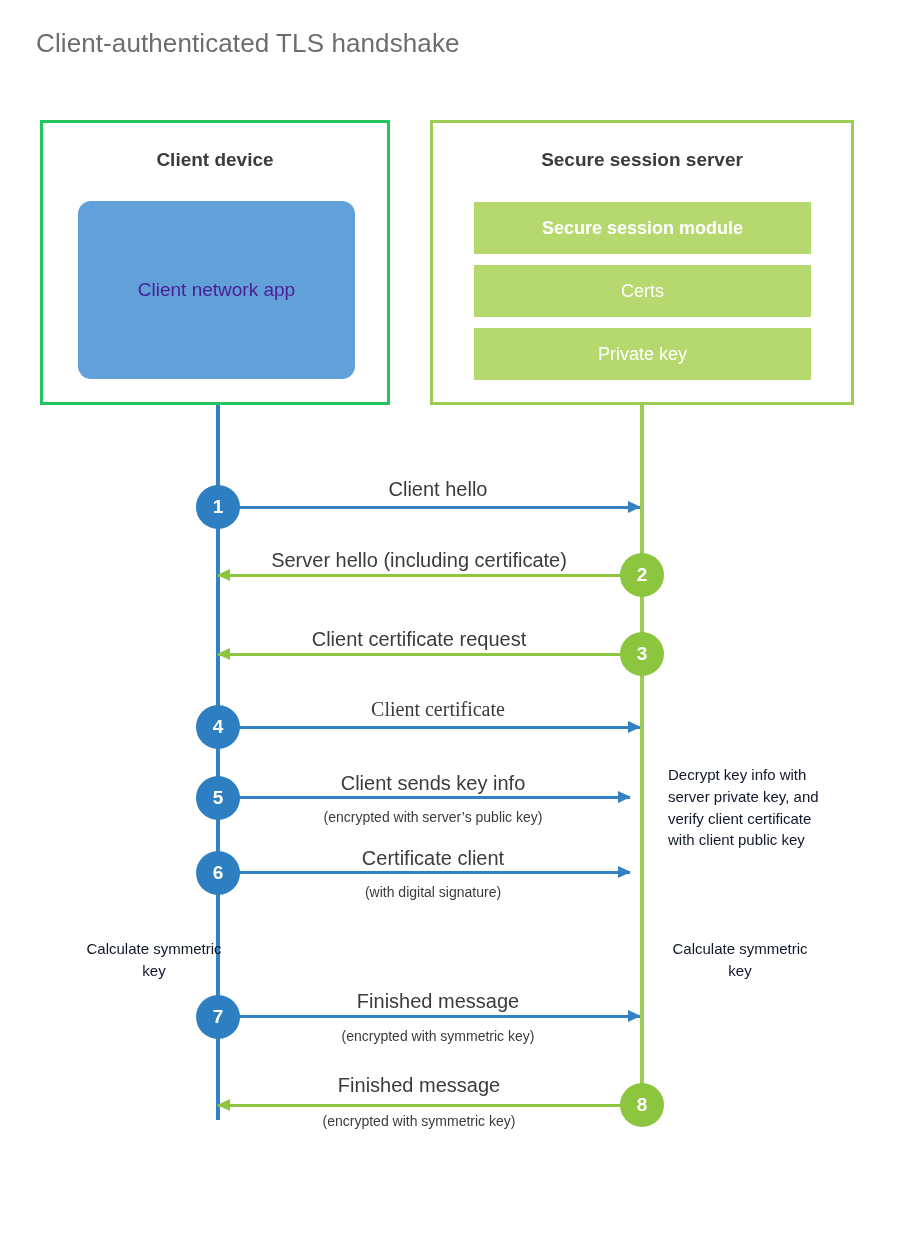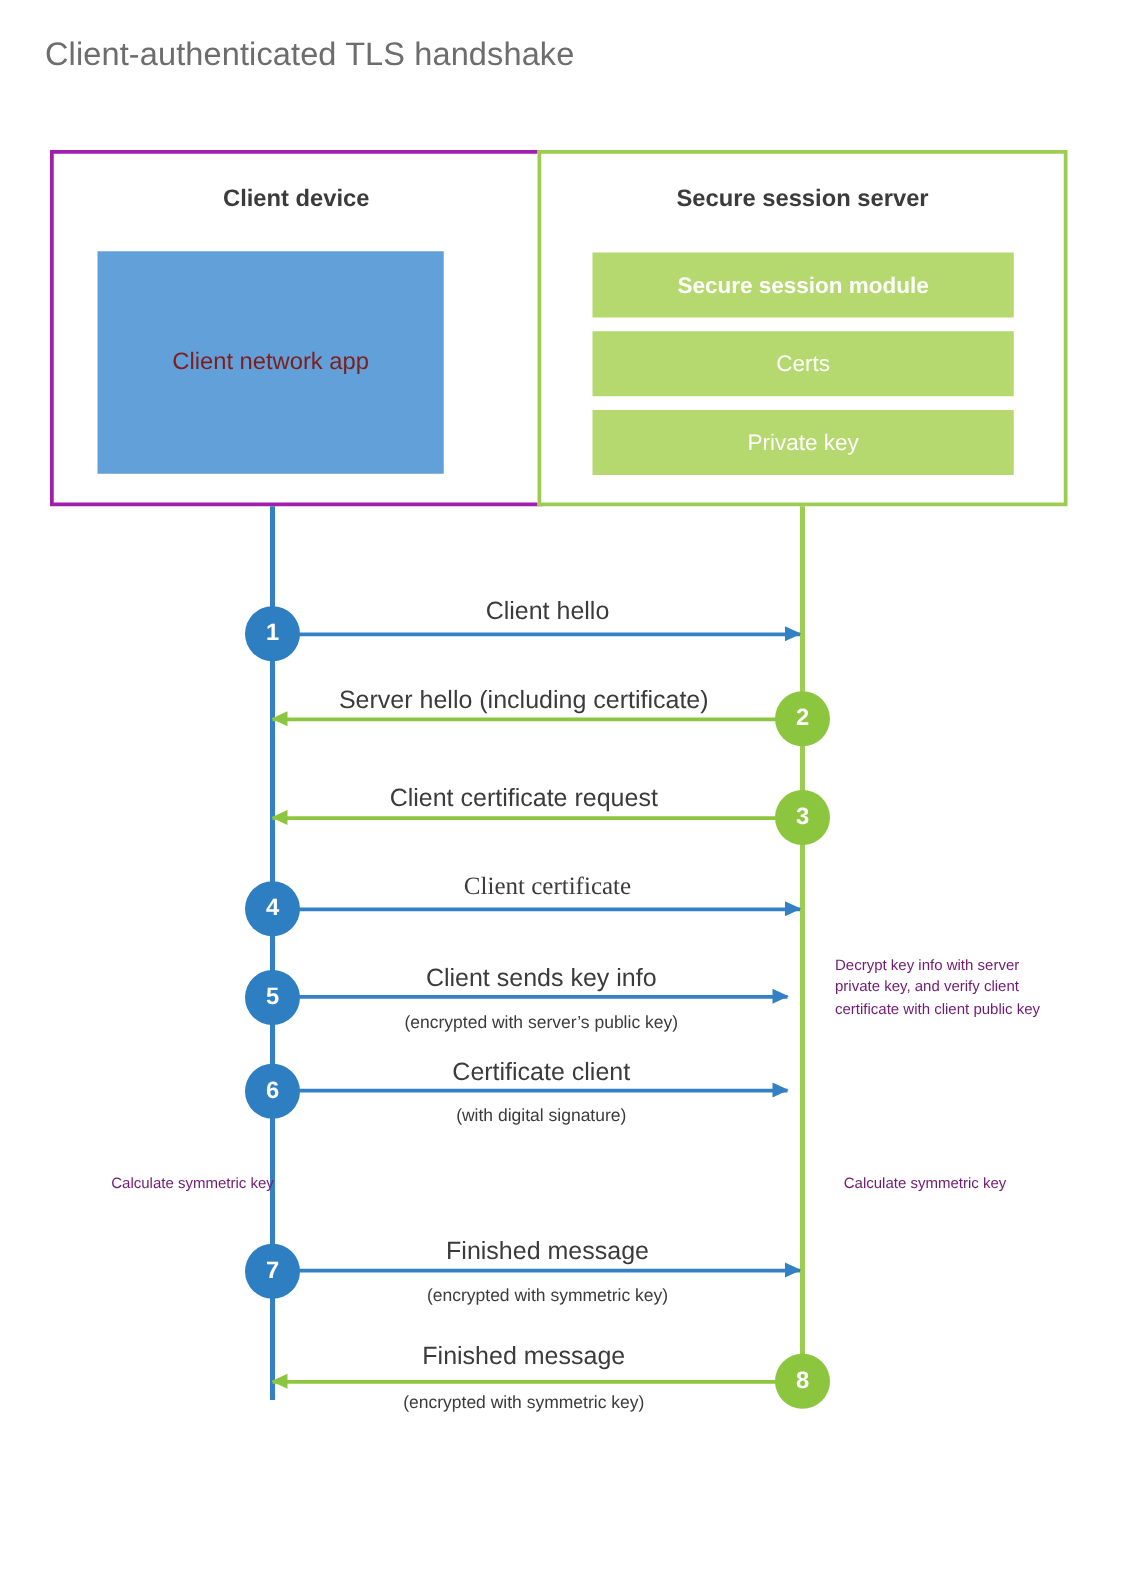--- a/index.html
+++ b/index.html
@@ -30,23 +30,23 @@
 
   
   .party-box {
     position: absolute;
     background: #ffffff;
     box-sizing: border-box;
   }
   .party-box.client {
     left: 40px;
     top: 120px;
-    width: 394px;
+    width: 350px;
     height: 285px;
-    border: 3px solid #a21caf;
+    border: 3px solid #22c55e;
   }
   .party-box.server {
     left: 430px;
     top: 120px;
     width: 424px;
     height: 285px;
     border: 3px solid #9ccc52;
   }
   .party-title {
     position: absolute;
@@ -59,29 +59,30 @@
     color: #3b3b3b;
   }
 
   .client-app-block {
     position: absolute;
     left: 35px;
     top: 78px;
     width: 277px;
     height: 178px;
     background: #61a0d8;
-    color: #7f1d1d;
+    color: #4c1d95;
     font-size: 19px;
     display: flex;
     align-items: center;
     justify-content: center;
     text-align: center;
     line-height: 1.35;
     padding: 0 10px;
     box-sizing: border-box;
+    border-radius: 13px;
   }
 
   .server-module {
     position: absolute;
     left: 41px;
     width: 337px;
     height: 52px;
     background: #b5d96f;
     color: #ffffff;
     font-size: 18px;
@@ -166,23 +167,23 @@
     position: absolute;
     text-align: center;
     font-size: 14px;
     color: #3b3b3b;
     white-space: nowrap;
   }
 
   
   .side-note {
     position: absolute;
-    font-size: 12px;
+    font-size: 15px;
     line-height: 1.45;
-    color: #701a75;
+    color: #0f172a;
   }
   .side-note.centered { text-align: center; }
 </style>
 </head>
 <body>
 
 <div class="diagram-title">Client-authenticated TLS handshake</div>
 
 <div class="party-box client">
   <div class="party-title">Client device</div>

